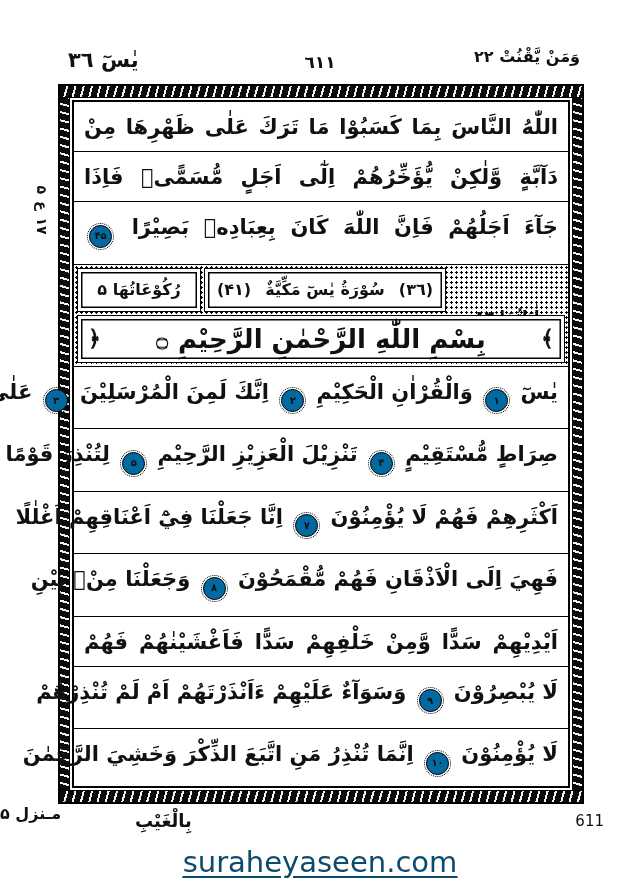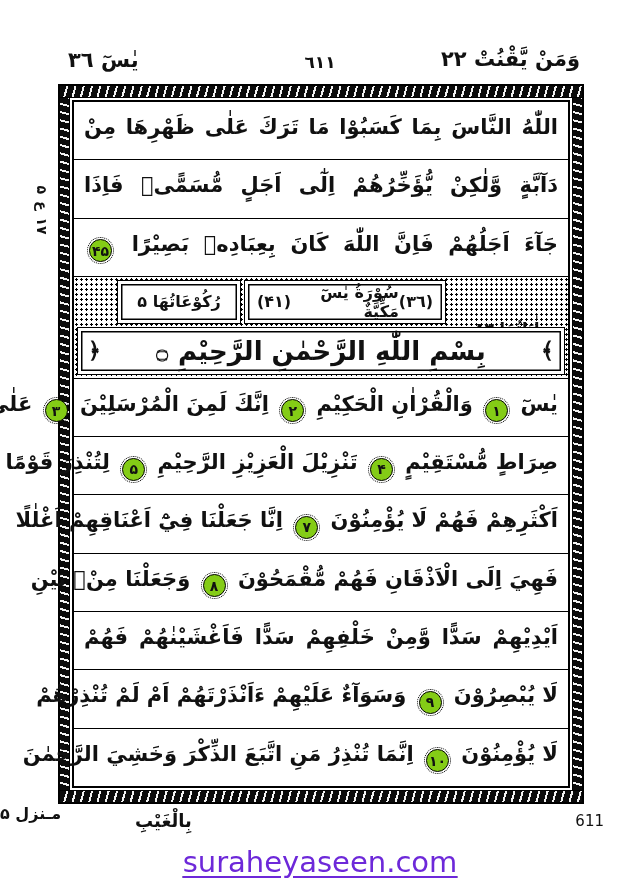--- a/index.html
+++ b/index.html
@@ -4,21 +4,21 @@
 <style>
   html,body{margin:0;padding:0;}
   body{
     width:640px;height:896px;position:relative;overflow:hidden;
     background:#ffffff;color:#111;
     font-family:"DejaVu Sans",sans-serif;
   }
   
   .h-left{position:absolute;top:48px;left:68px;font-size:21px;font-weight:bold;direction:rtl;}
   .h-center{position:absolute;top:52px;left:0;right:0;text-align:center;font-size:17px;font-weight:bold;}
-  .h-right{position:absolute;top:47px;right:60px;font-size:21px;font-weight:bold;direction:rtl;}
+  .h-right{position:absolute;top:47px;right:60px;font-size:16px;font-weight:bold;direction:rtl;}
 
   
   .frame{
     position:absolute;left:58px;top:84px;width:524px;height:718px;
     border:1.5px solid #000;display:flex;flex-direction:column;background:#fff;
   }
   .band-h{height:11px;background:repeating-linear-gradient(105deg,#0b0b0b 0 6px,#f2f2f2 6px 8px);border:1px solid #000;}
   .frame-mid{flex:1;display:flex;min-height:0;}
   .band-v{width:9px;background:repeating-linear-gradient(15deg,#0b0b0b 0 6px,#f2f2f2 6px 8px);border-left:1px solid #000;border-right:1px solid #000;}
   .content{flex:1;margin:2px;border:2.5px solid #000;display:flex;flex-direction:column;min-width:0;}
@@ -28,40 +28,40 @@
     flex:1;border-bottom:1.5px solid #000;direction:rtl;
     text-align:justify;text-align-last:justify;
     padding:1px 10px 0;font-weight:bold;font-size:21px;line-height:48px;
     white-space:nowrap;
   }
   .qline:last-child{border-bottom:none;}
   .ayah-m{
     display:inline-flex;align-items:center;justify-content:center;
     width:21px;height:21px;border:1.5px solid #000;border-radius:50%;
     outline:1.5px dotted #000;outline-offset:1px;
-    font-size:14px;font-weight:bold;line-height:1;margin:0 5px;vertical-align:-5px;
-    white-space:nowrap;background:#84cc16;
+    font-size:10px;font-weight:bold;line-height:1;margin:16px 5px;vertical-align:-5px;
+    white-space:nowrap;background:#0369a1;
   }
 
   
   .surah-block{
     height:102px;flex:none;display:flex;flex-direction:column;
     background-color:#fff;
     background-image:radial-gradient(#000 1px,transparent 1.3px);
     background-size:5px 5px;padding:3px;border-bottom:1.5px solid #000;box-sizing:border-box;
   }
   .cartouches{height:44px;display:flex;direction:rtl;gap:3px;}
   .cart{
     background:#fff;border:1.6px solid #000;
     box-shadow:inset 0 0 0 3px #fff,inset 0 0 0 4.5px #000;
     display:flex;align-items:center;justify-content:center;
     font-weight:bold;font-size:16px;direction:rtl;padding:0 6px;box-sizing:border-box;
   }
   .cart-right{width:116px;margin-top:48px;}
-  .cart-left{width:124px;margin-left:40px;}
+  .cart-left{width:124px;}
   .cart-center{flex:1;justify-content:space-between;padding:0 12px;}
   .bismillah-row{
     flex:1;margin-top:3px;background:#fff;border:1.6px solid #000;
     box-shadow:inset 0 0 0 3px #fff,inset 0 0 0 4.5px #000;
     display:flex;align-items:center;justify-content:space-between;
     direction:rtl;font-size:26px;font-weight:bold;padding:0 10px;
   }
   .bismillah-text{display:flex;align-items:center;gap:10px;margin:0 auto;}
   .flourish{font-size:22px;font-weight:bold;}
   .rosette{font-size:20px;}
@@ -75,21 +75,21 @@
   }
 
   
   .f-manzil{position:absolute;top:804px;left:0;right:0;text-align:left;font-size:16px;font-weight:bold;direction:rtl;}
   .f-page{position:absolute;top:812px;right:36px;font-size:15px;}
   .f-catch{position:absolute;top:810px;left:135px;font-size:18px;font-weight:bold;direction:rtl;}
   .website{
     position:absolute;top:845px;left:0;right:0;text-align:center;
     font-size:29px;color:#111;text-decoration:underline;text-underline-offset:4px;
   }
-  .website a{color:#6d28d9;}
+  .website a{color:#0c4a6e;}
 </style>
 </head>
 <body>
 
 <div class="h-left">يٰسٓ ٣٦</div>
 <div class="h-center">٦١١</div>
 <div class="h-right">وَمَنْ يَّقْنُتْ ٢٢</div>
 
 <div class="margin-marker">
   <span>۵</span>

